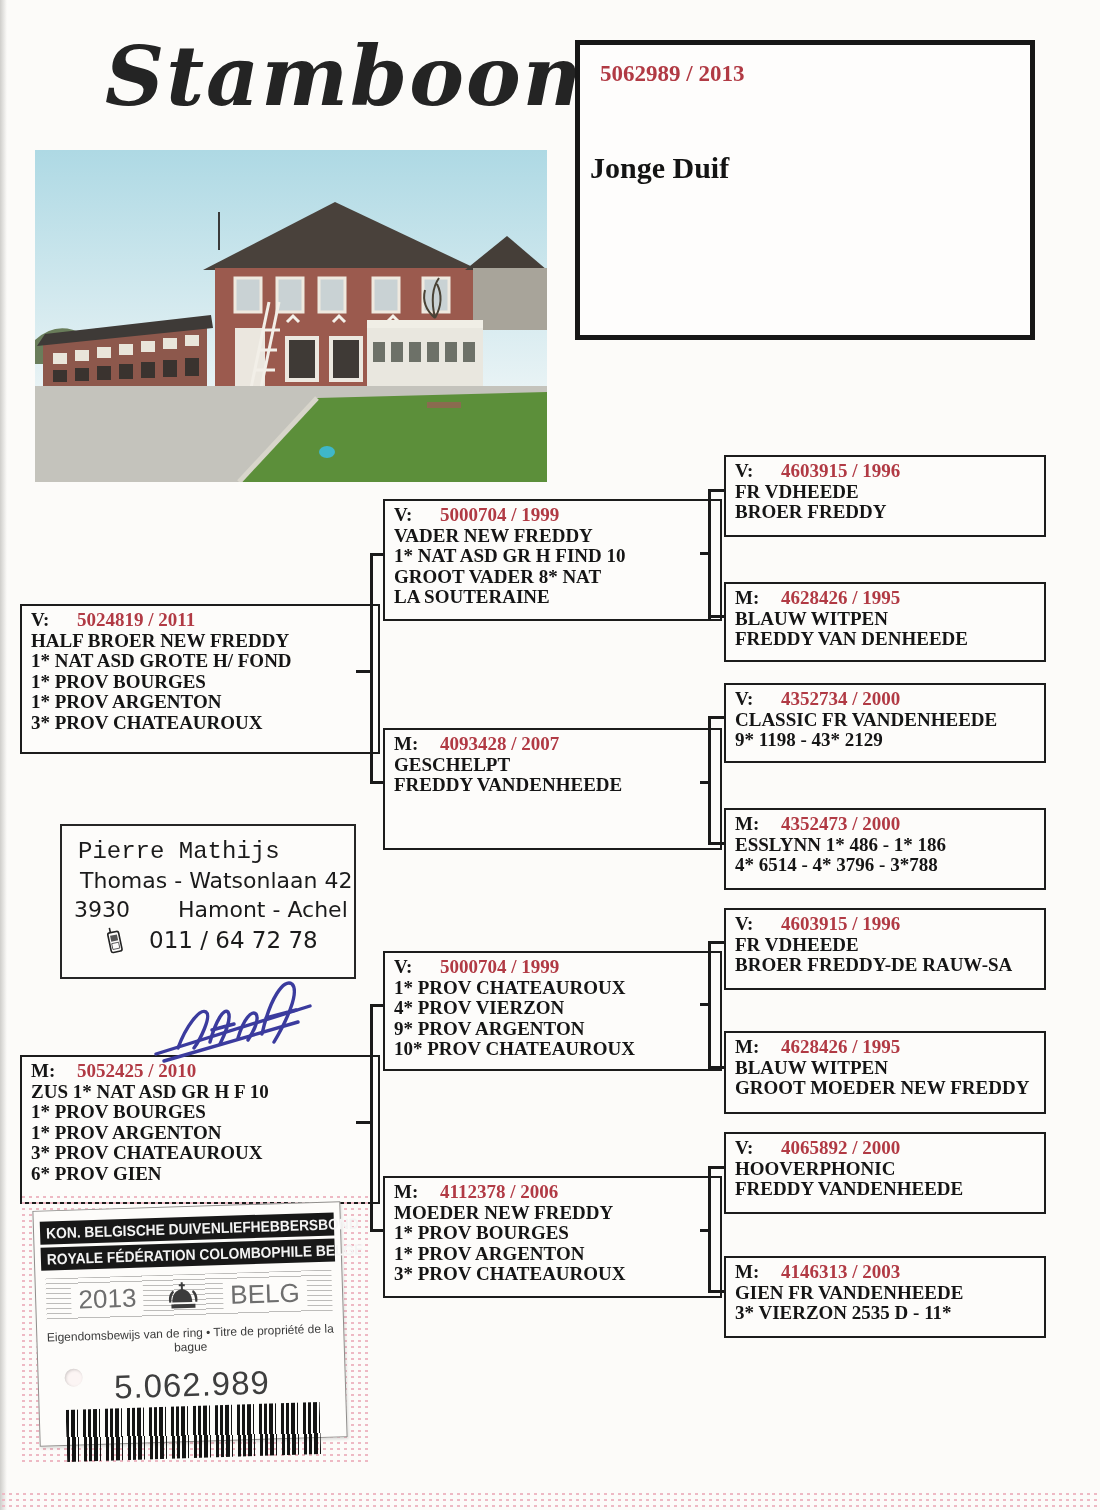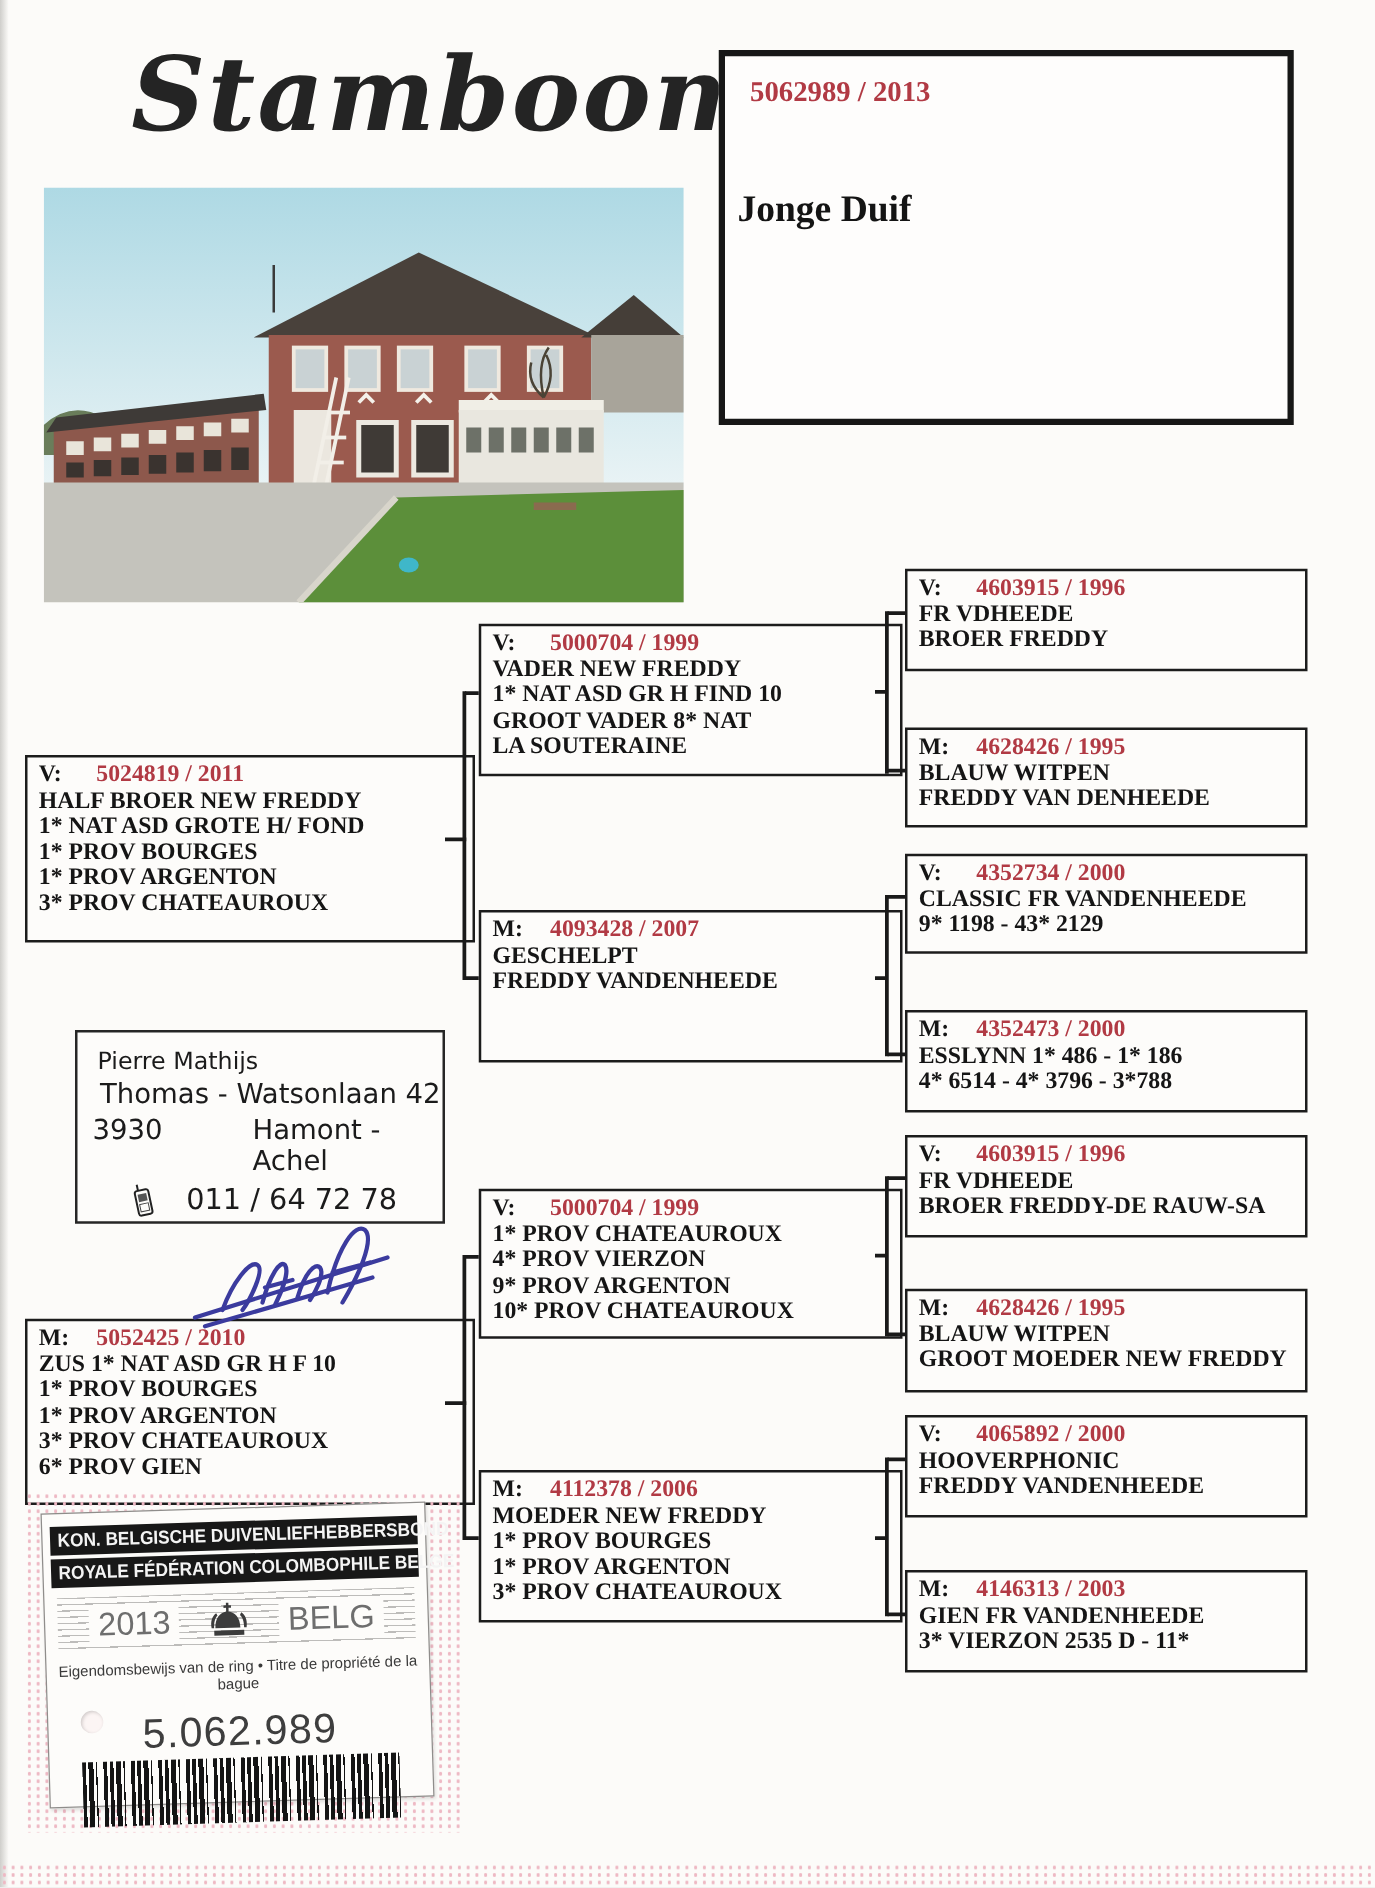--- a/index.html
+++ b/index.html
@@ -20,23 +20,23 @@
         padding:4px 9px;font-weight:bold;font-size:19px;line-height:20.5px;color:#151515;}
   .phead{display:flex;}
   .sex{min-width:46px;}
   .ring-red{color:#b13a44;}
   .pline{white-space:nowrap;}
   
   .cline{position:absolute;background:#1a1a1a;}
   
   .ownerbox{position:absolute;left:60px;top:824px;width:292px;height:151px;
         background:#fdfcfa;border:2px solid #262626;font-family:"DejaVu Sans",sans-serif;color:#1b1b1b;}
-  .o-name{font-size:19px;margin:12px 0 3px 16px;}
+  .o-name{font-size:24px;margin:12px 0 3px 16px;font-family:Liberation Mono, monospace;}
   .o-street{font-size:22px;margin:0 0 4px 18px;}
-  .o-city{font-size:22px;margin:0 0 4px 12px;display:flex;gap:72px;}
+  .o-city{font-size:22px;margin:0 0 4px 12px;display:flex;gap:48px;}
   .o-phone{font-size:23px;margin:2px 0 0 44px;display:flex;align-items:center;gap:26px;}
   
   .sig{position:absolute;left:148px;top:968px;}
   
   .dots{position:absolute;background-image:radial-gradient(circle,#eeb9c4 1.3px,rgba(0,0,0,0) 1.5px);
         background-size:7px 6px;}
   .sticker{position:absolute;left:36px;top:1206px;width:306px;height:234px;background:#fdfcfa;
         border:1px solid #8f8d8b;transform:rotate(-1.8deg);box-shadow:1px 2px 3px rgba(0,0,0,.12);}
   .banner{margin:0 6px;background:#181818;color:#f4f4f4;font-family:"Liberation Sans",sans-serif;
         font-weight:bold;font-size:15px;white-space:nowrap;padding:3px 0 3px 6px;}

